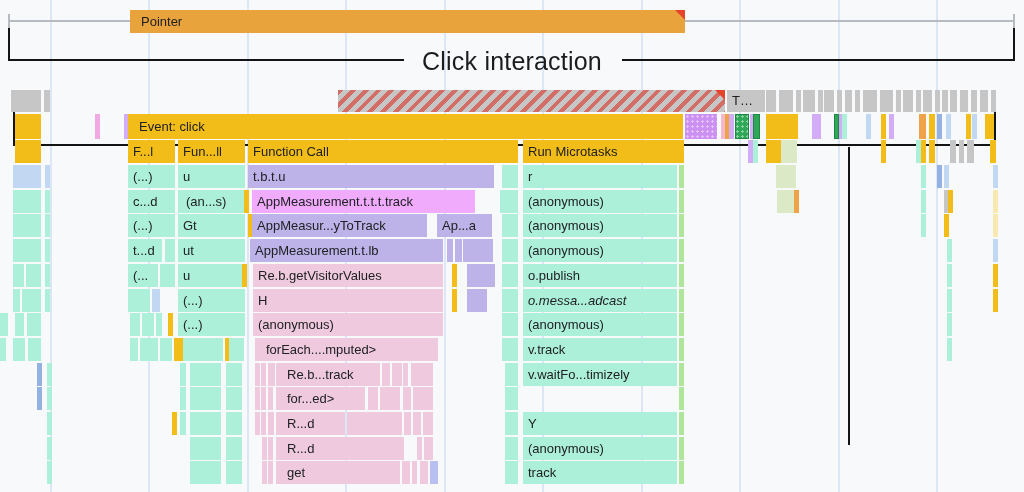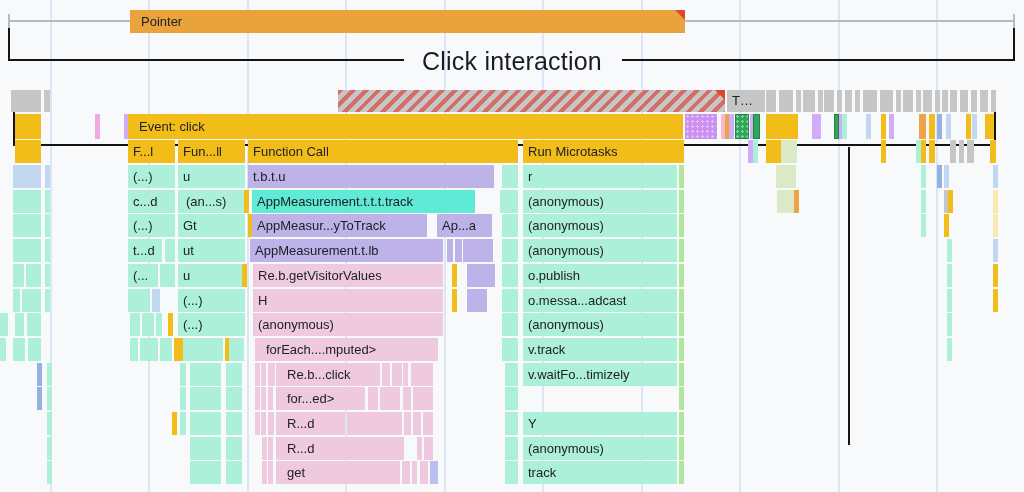--- a/index.html
+++ b/index.html
@@ -137,21 +137,21 @@
     <div class="bar" style="left: 776px; top: 165px; width: 20px; height: 23px; line-height: 23px; background-color: rgb(220, 233, 198);"></div>
     <div class="bar" style="left: 921px; top: 165px; width: 3px; height: 23px; line-height: 23px; background-color: rgb(172, 240, 218);"></div>
     <div class="bar" style="left: 937px; top: 165px; width: 3px; height: 23px; line-height: 23px; background-color: rgb(147, 178, 227);"></div>
     <div class="bar" style="left: 944px; top: 165px; width: 4px; height: 23px; line-height: 23px; background-color: rgb(194, 216, 242);"></div>
     <div class="bar" style="left: 993px; top: 165px; width: 3px; height: 23px; line-height: 23px; background-color: rgb(194, 216, 242);"></div>
     <div class="bar" style="left: 13px; top: 190px; width: 28px; height: 23px; line-height: 23px; background-color: rgb(172, 240, 218);"></div>
     <div class="bar" style="left: 45px; top: 190px; width: 4px; height: 23px; line-height: 23px; background-color: rgb(172, 240, 218);"></div>
     <div class="bar" style="left: 128px; top: 190px; width: 47px; height: 23px; line-height: 23px; background-color: rgb(172, 240, 218);">c...d</div>
     <div class="bar" style="left: 178px; top: 190px; width: 67px; height: 23px; line-height: 23px; background-color: rgb(172, 240, 218); padding-left: 8px;">(an...s)</div>
     <div class="bar" style="left: 244px; top: 190px; width: 3px; height: 23px; line-height: 23px; background-color: rgb(243, 189, 25);"></div>
-    <div class="bar" style="left: 252px; top: 190px; width: 223px; height: 23px; line-height: 23px; background-color: #5eead4;">AppMeasurement.t.t.t.track</div>
+    <div class="bar" style="left: 252px; top: 190px; width: 223px; height: 23px; line-height: 23px; background-color: #f0abfc;">AppMeasurement.t.t.t.track</div>
     <div class="bar" style="left: 500px; top: 190px; width: 18px; height: 23px; line-height: 23px; background-color: rgb(172, 240, 218);"></div>
     <div class="bar" style="left: 523px; top: 190px; width: 154px; height: 23px; line-height: 23px; background-color: rgb(172, 240, 218);">(anonymous)</div>
     <div class="bar" style="left: 679px; top: 190px; width: 4px; height: 23px; line-height: 23px; background-color: rgb(176, 230, 155);"></div>
     <div class="bar" style="left: 777px; top: 190px; width: 17px; height: 23px; line-height: 23px; background-color: rgb(220, 233, 198);"></div>
     <div class="bar" style="left: 794px; top: 190px; width: 3px; height: 23px; line-height: 23px; background-color: rgb(239, 163, 72);"></div>
     <div class="bar" style="left: 921px; top: 190px; width: 3px; height: 23px; line-height: 23px; background-color: rgb(172, 240, 218);"></div>
     <div class="bar" style="left: 944px; top: 190px; width: 3px; height: 23px; line-height: 23px; background-color: rgb(198, 198, 199);"></div>
     <div class="bar" style="left: 948px; top: 190px; width: 3px; height: 23px; line-height: 23px; background-color: rgb(243, 189, 25);"></div>
     <div class="bar" style="left: 993px; top: 190px; width: 3px; height: 23px; line-height: 23px; background-color: rgb(247, 233, 176);"></div>
     <div class="bar" style="left: 13px; top: 214px; width: 28px; height: 23px; line-height: 23px; background-color: rgb(172, 240, 218);"></div>
@@ -199,21 +199,21 @@
     <div class="bar" style="left: 13px; top: 289px; width: 7px; height: 23px; line-height: 23px; background-color: rgb(172, 240, 218);"></div>
     <div class="bar" style="left: 22px; top: 289px; width: 19px; height: 23px; line-height: 23px; background-color: rgb(172, 240, 218);"></div>
     <div class="bar" style="left: 45px; top: 289px; width: 4px; height: 23px; line-height: 23px; background-color: rgb(172, 240, 218);"></div>
     <div class="bar" style="left: 128px; top: 289px; width: 22px; height: 23px; line-height: 23px; background-color: rgb(172, 240, 218);"></div>
     <div class="bar" style="left: 152px; top: 289px; width: 8px; height: 23px; line-height: 23px; background-color: rgb(194, 216, 242);"></div>
     <div class="bar" style="left: 178px; top: 289px; width: 67px; height: 23px; line-height: 23px; background-color: rgb(172, 240, 218);">(...)</div>
     <div class="bar" style="left: 253px; top: 289px; width: 190px; height: 23px; line-height: 23px; background-color: rgb(239, 202, 223);">H</div>
     <div class="bar" style="left: 452px; top: 289px; width: 4px; height: 23px; line-height: 23px; background-color: rgb(243, 189, 25);"></div>
     <div class="bar" style="left: 467px; top: 289px; width: 20px; height: 23px; line-height: 23px; background-color: rgb(189, 179, 233);"></div>
     <div class="bar" style="left: 502px; top: 289px; width: 16px; height: 23px; line-height: 23px; background-color: rgb(172, 240, 218);"></div>
-    <div class="bar" style="left: 523px; top: 289px; width: 154px; height: 23px; line-height: 23px; background-color: rgb(172, 240, 218);">o.messa...adcast</div>
+    <div class="bar" style="left: 523px; top: 289px; width: 154px; height: 23px; line-height: 23px; background-color: rgb(172, 240, 218); font-style: italic;">o.messa...adcast</div>
     <div class="bar" style="left: 679px; top: 289px; width: 4px; height: 23px; line-height: 23px; background-color: rgb(176, 230, 155);"></div>
     <div class="bar" style="left: 947px; top: 289px; width: 3px; height: 23px; line-height: 23px; background-color: rgb(172, 240, 218);"></div>
     <div class="bar" style="left: 993px; top: 289px; width: 5px; height: 23px; line-height: 23px; background-color: rgb(243, 189, 25);"></div>
     <div class="bar" style="left: 0px; top: 313px; width: 8px; height: 23px; line-height: 23px; background-color: rgb(172, 240, 218);"></div>
     <div class="bar" style="left: 15px; top: 313px; width: 9px; height: 23px; line-height: 23px; background-color: rgb(172, 240, 218);"></div>
     <div class="bar" style="left: 27px; top: 313px; width: 14px; height: 23px; line-height: 23px; background-color: rgb(172, 240, 218);"></div>
     <div class="bar" style="left: 130px; top: 313px; width: 10px; height: 23px; line-height: 23px; background-color: rgb(172, 240, 218);"></div>
     <div class="bar" style="left: 142px; top: 313px; width: 12px; height: 23px; line-height: 23px; background-color: rgb(172, 240, 218);"></div>
     <div class="bar" style="left: 156px; top: 313px; width: 6px; height: 23px; line-height: 23px; background-color: rgb(172, 240, 218);"></div>
     <div class="bar" style="left: 168px; top: 313px; width: 3px; height: 23px; line-height: 23px; background-color: rgb(243, 189, 25);"></div>
@@ -240,21 +240,21 @@
     <div class="bar" style="left: 679px; top: 338px; width: 4px; height: 23px; line-height: 23px; background-color: rgb(176, 230, 155);"></div>
     <div class="bar" style="left: 947px; top: 338px; width: 3px; height: 23px; line-height: 23px; background-color: rgb(172, 240, 218);"></div>
     <div class="bar" style="left: 37px; top: 363px; width: 3px; height: 23px; line-height: 23px; background-color: rgb(147, 178, 227);"></div>
     <div class="bar" style="left: 47px; top: 363px; width: 3px; height: 23px; line-height: 23px; background-color: rgb(172, 240, 218);"></div>
     <div class="bar" style="left: 180px; top: 363px; width: 6px; height: 23px; line-height: 23px; background-color: rgb(172, 240, 218);"></div>
     <div class="bar" style="left: 190px; top: 363px; width: 31px; height: 23px; line-height: 23px; background-color: rgb(172, 240, 218);"></div>
     <div class="bar" style="left: 226px; top: 363px; width: 16px; height: 23px; line-height: 23px; background-color: rgb(172, 240, 218);"></div>
     <div class="bar" style="left: 255px; top: 363px; width: 5px; height: 23px; line-height: 23px; background-color: rgb(239, 202, 223);"></div>
     <div class="bar" style="left: 261px; top: 363px; width: 5px; height: 23px; line-height: 23px; background-color: rgb(239, 202, 223);"></div>
     <div class="bar" style="left: 268px; top: 363px; width: 7px; height: 23px; line-height: 23px; background-color: rgb(239, 202, 223);"></div>
-    <div class="bar pad" style="left: 276px; top: 363px; width: 104px; height: 23px; line-height: 23px; background-color: rgb(239, 202, 223);">Re.b...click</div>
+    <div class="bar pad" style="left: 276px; top: 363px; width: 104px; height: 23px; line-height: 23px; background-color: rgb(239, 202, 223);">Re.b...track</div>
     <div class="bar" style="left: 382px; top: 363px; width: 8px; height: 23px; line-height: 23px; background-color: rgb(239, 202, 223);"></div>
     <div class="bar" style="left: 392px; top: 363px; width: 10px; height: 23px; line-height: 23px; background-color: rgb(239, 202, 223);"></div>
     <div class="bar" style="left: 403px; top: 363px; width: 5px; height: 23px; line-height: 23px; background-color: rgb(239, 202, 223);"></div>
     <div class="bar" style="left: 411px; top: 363px; width: 22px; height: 23px; line-height: 23px; background-color: rgb(239, 202, 223);"></div>
     <div class="bar" style="left: 505px; top: 363px; width: 13px; height: 23px; line-height: 23px; background-color: rgb(172, 240, 218);"></div>
     <div class="bar" style="left: 523px; top: 363px; width: 154px; height: 23px; line-height: 23px; background-color: rgb(172, 240, 218);">v.waitFo...timizely</div>
     <div class="bar" style="left: 679px; top: 363px; width: 4px; height: 23px; line-height: 23px; background-color: rgb(176, 230, 155);"></div>
     <div class="bar" style="left: 37px; top: 387px; width: 3px; height: 23px; line-height: 23px; background-color: rgb(147, 178, 227);"></div>
     <div class="bar" style="left: 47px; top: 387px; width: 3px; height: 23px; line-height: 23px; background-color: rgb(172, 240, 218);"></div>
     <div class="bar" style="left: 180px; top: 387px; width: 6px; height: 23px; line-height: 23px; background-color: rgb(172, 240, 218);"></div>

